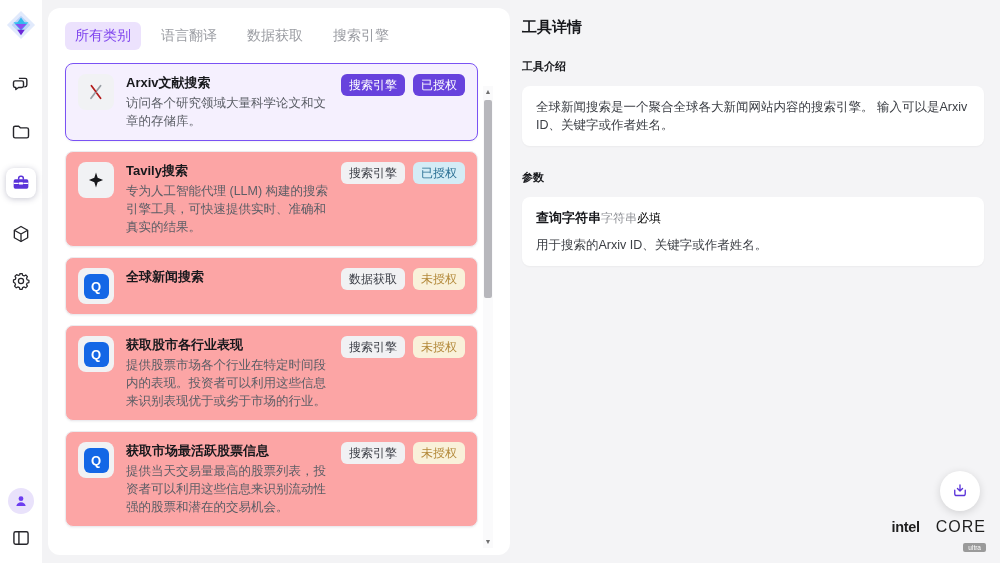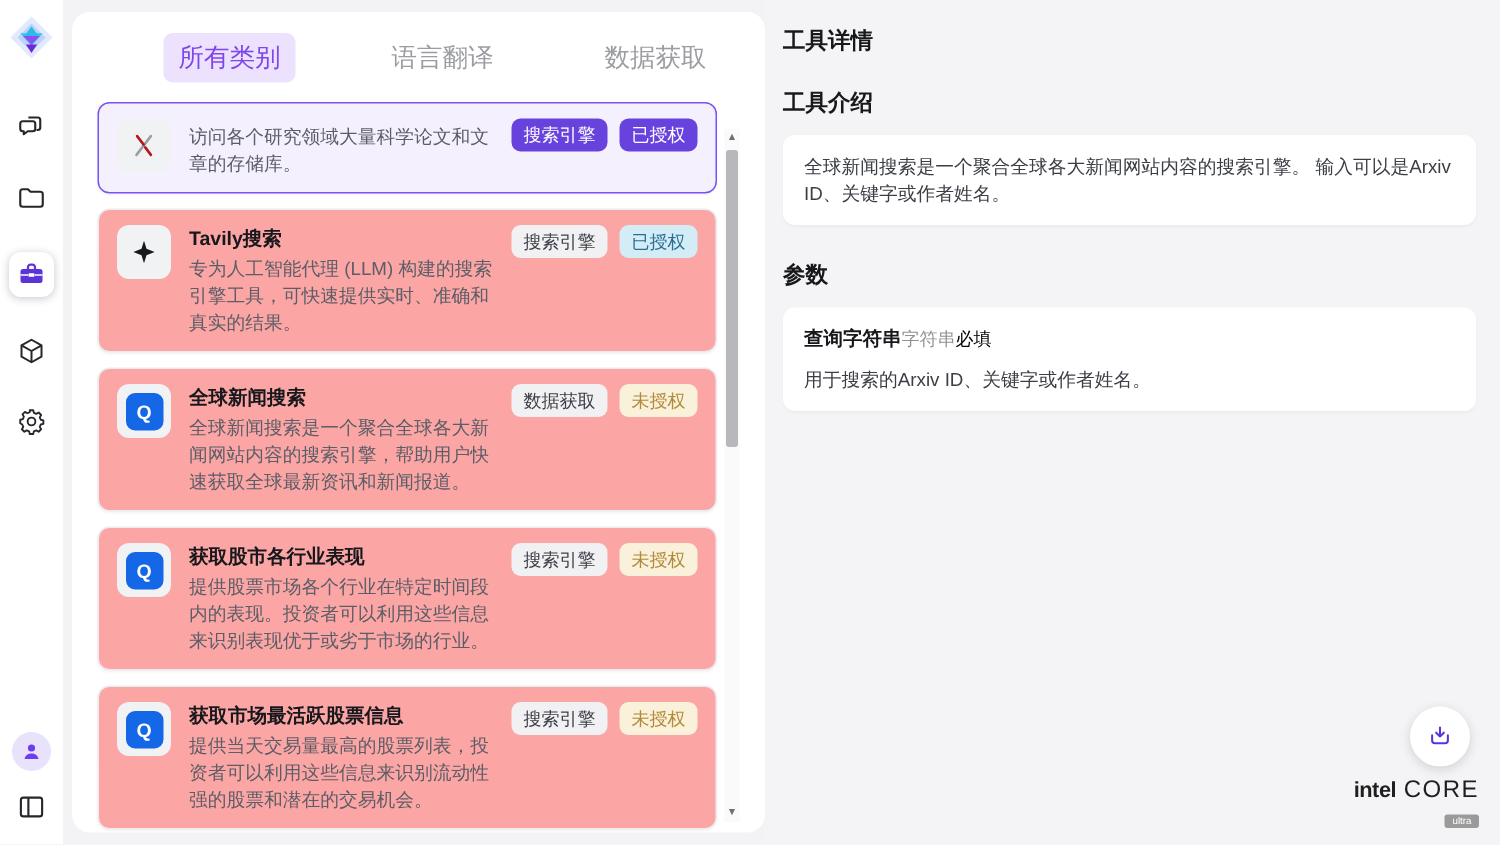--- a/index.html
+++ b/index.html
@@ -29,21 +29,21 @@
   .avatar { width:26px; height:26px; border-radius:50%; background:#e9e2fb; display:flex; align-items:center; justify-content:center; color:#6d3df0; }
   .avatar svg { width:16px; height:16px; }
 
   
   .list-panel {
     position:absolute; left:48px; top:8px; width:462px; height:547px;
     background:#fff; border-radius:12px; padding:14px 0 0 17px; overflow:hidden;
   }
   .panel-title { font-size:15px; font-weight:bold; margin:4px 0 18px; }
   .tabs { display:flex; align-items:center; gap:10px; margin-bottom:13px; }
-  .tab { font-size:17px; color:#9b9da3; padding:5px 10px; border-radius:6px; cursor:pointer; white-space:nowrap;margin-left:44px; }
+  .tab { font-size:14px; color:#9b9da3; padding:5px 10px; border-radius:6px; cursor:pointer; white-space:nowrap; }
   .tab.active { background:#ece2fd; color:#7f45ee; }
 
   .cards { width:413px; display:flex; flex-direction:column; gap:10px; }
   .card {
     border:1px solid #ececf0; border-radius:8px; background:#fca5a5;
     padding:10px 12px; display:flex; gap:12px;
     box-shadow:0 1px 2px rgba(16,24,40,.05); cursor:pointer;
   }
   .card.selected { border:1.5px solid #7a52f4; background:#f5f0fe; }
   .tile {
@@ -71,39 +71,39 @@
   .scroll-arrow.up { top:0; }
   .scroll-arrow.down { bottom:0; }
   .scroll-thumb { position:absolute; left:1px; top:14px; width:8px; height:198px; background:#b7b7bc; border-radius:2px; cursor:pointer; }
 
   
   .detail-panel {
     position:absolute; left:510px; top:0; width:490px; height:563px;
     background:#f4f4f6; padding:16px 16px 0 12px;
   }
   .detail-title { font-size:15px; font-weight:bold; margin:2px 0 22px; }
-  .section-h { font-size:15px; font-weight:bold; margin:0 0 12px; }
+  .section-h { font-size:11px; font-weight:bold; margin:0 0 12px; }
   .detail-card {
     background:#fff; border-radius:8px; padding:12px 14px;
     font-size:12.5px; color:#3b3e44; line-height:18px;
     box-shadow:0 1px 2px rgba(0,0,0,.04); margin-bottom:24px;
   }
   .param-head { display:flex; align-items:baseline; gap:0; margin-bottom:9px; }
   .param-name { font-size:13px; font-weight:bold; color:#17181c; }
   .param-type { font-size:12px; color:#8f9196; }
   .param-req  { font-size:12px; color:#000000; }
 
   
   .fab {
     position:absolute; right:20px; bottom:52px; width:40px; height:40px; border-radius:50%;
     background:#fff; box-shadow:0 2px 8px rgba(0,0,0,.14);
     display:flex; align-items:center; justify-content:center; cursor:pointer; color:#5b34d9;
   }
   .intel { position:absolute; right:14px; bottom:9px; text-align:right; color:#1f1f1f; }
-  .intel-line { display:flex; align-items:baseline; gap:5px; justify-content:flex-end; }
+  .intel-line { display:flex; align-items:baseline; gap:16px; justify-content:flex-end; }
   .intel-word { font-size:14.5px; font-weight:bold; letter-spacing:-0.3px; }
   .intel-core { font-size:16px; font-weight:300; letter-spacing:1px; }
   .intel-badge { display:inline-block; background:#9a9a9a; color:#fff; font-size:6.5px; padding:1px 5px; border-radius:2px; margin-top:1px; }
 </style>
 </head>
 <body>
 
 <nav class="rail">
   <div class="logo">
     <svg viewBox="0 0 32 32">
@@ -178,20 +178,21 @@
   <div class="cards">
 
     <div class="card selected">
       <div class="tile">
         <svg viewBox="0 0 24 24" width="20" height="20" fill="none" stroke-linecap="round">
           <path d="M17.5 4.5L6 19.5" stroke="#9aa0a6" stroke-width="2.1"></path>
           <path d="M6.5 4.5l5.2 6.8M13 13.5l4.5 6" stroke="#b31b1b" stroke-width="2.1"></path>
         </svg>
       </div>
       <div class="card-main">
+        <div class="card-title">Arxiv文献搜索</div>
         <div class="card-desc">访问各个研究领域大量科学论文和文章的存储库。</div>
       </div>
       <div class="card-tags">
         <span class="pill purple">搜索引擎</span>
         <span class="pill purple">已授权</span>
       </div>
     </div>
 
     <div class="card">
       <div class="tile">
@@ -208,21 +209,20 @@
         <span class="pill cyan">已授权</span>
       </div>
     </div>
 
     <div class="card">
       <div class="tile">
         <span class="q-badge">Q</span>
       </div>
       <div class="card-main">
         <div class="card-title">全球新闻搜索</div>
-        <div class="card-desc">全球新闻搜索是一个聚合全球各大新闻网站内容的搜索引擎，帮助用户快速获取全球最新资讯和新闻报道。</div>
       </div>
       <div class="card-tags">
         <span class="pill gray">数据获取</span>
         <span class="pill amber">未授权</span>
       </div>
     </div>
 
     <div class="card">
       <div class="tile">
         <span class="q-badge">Q</span>

